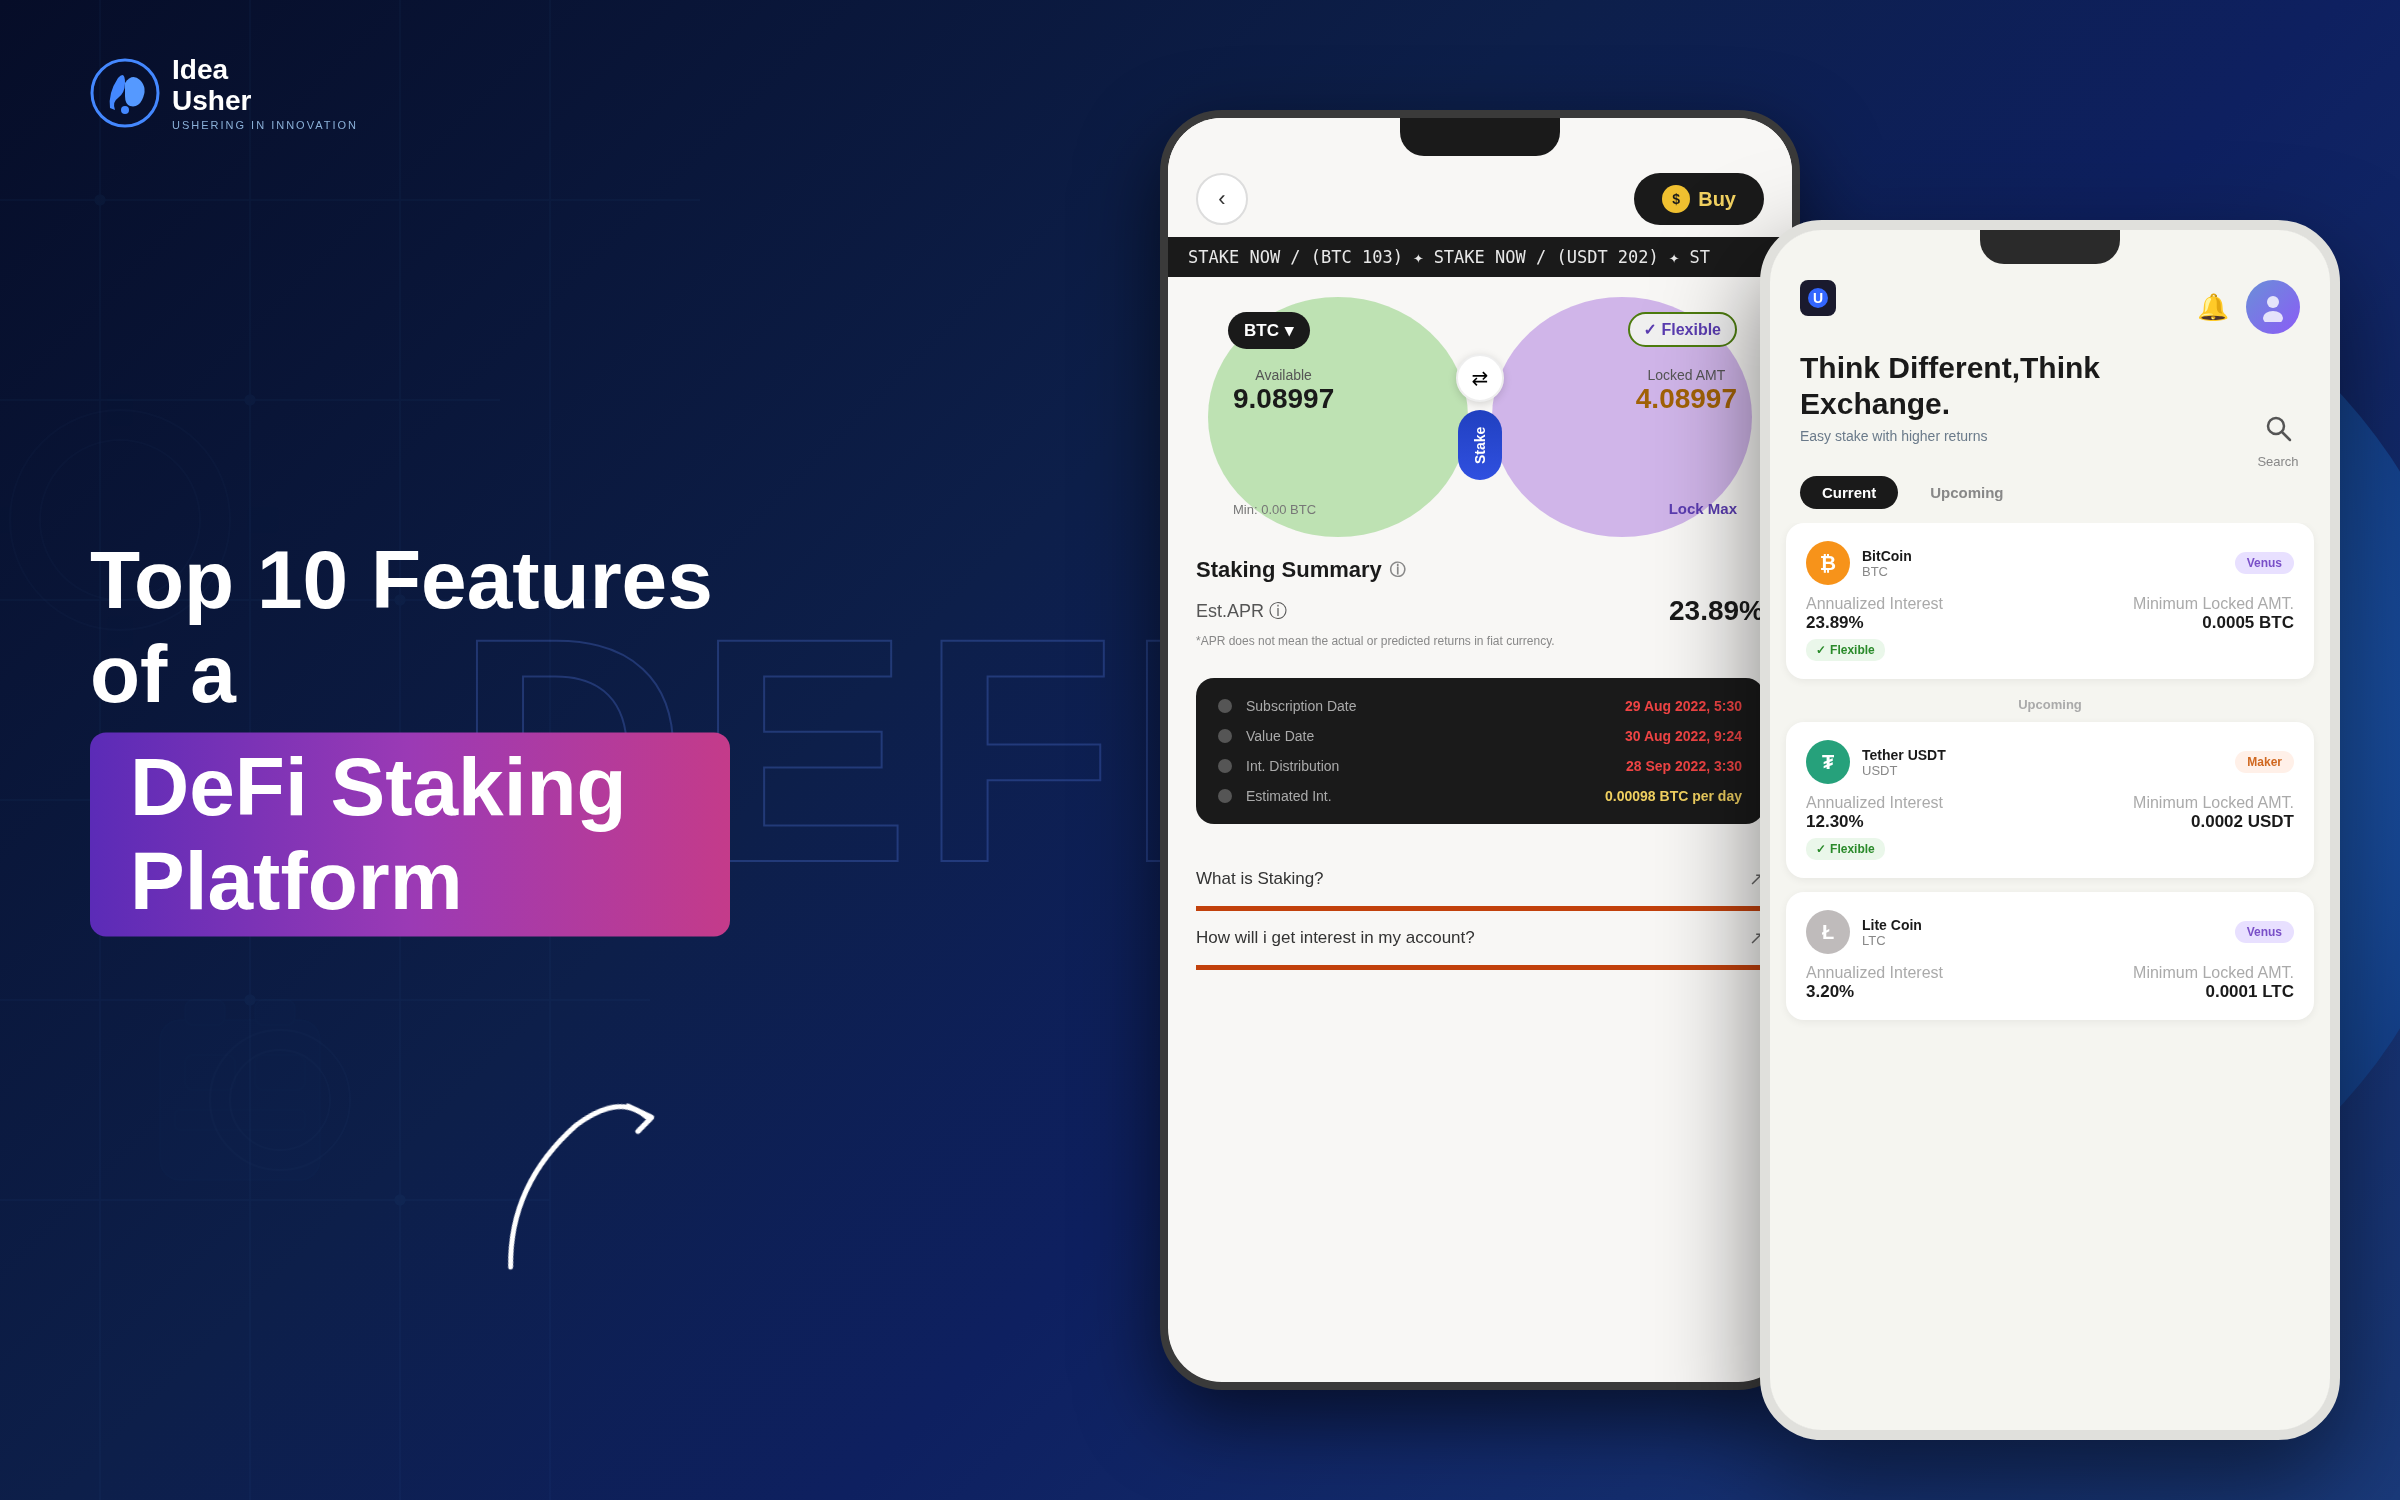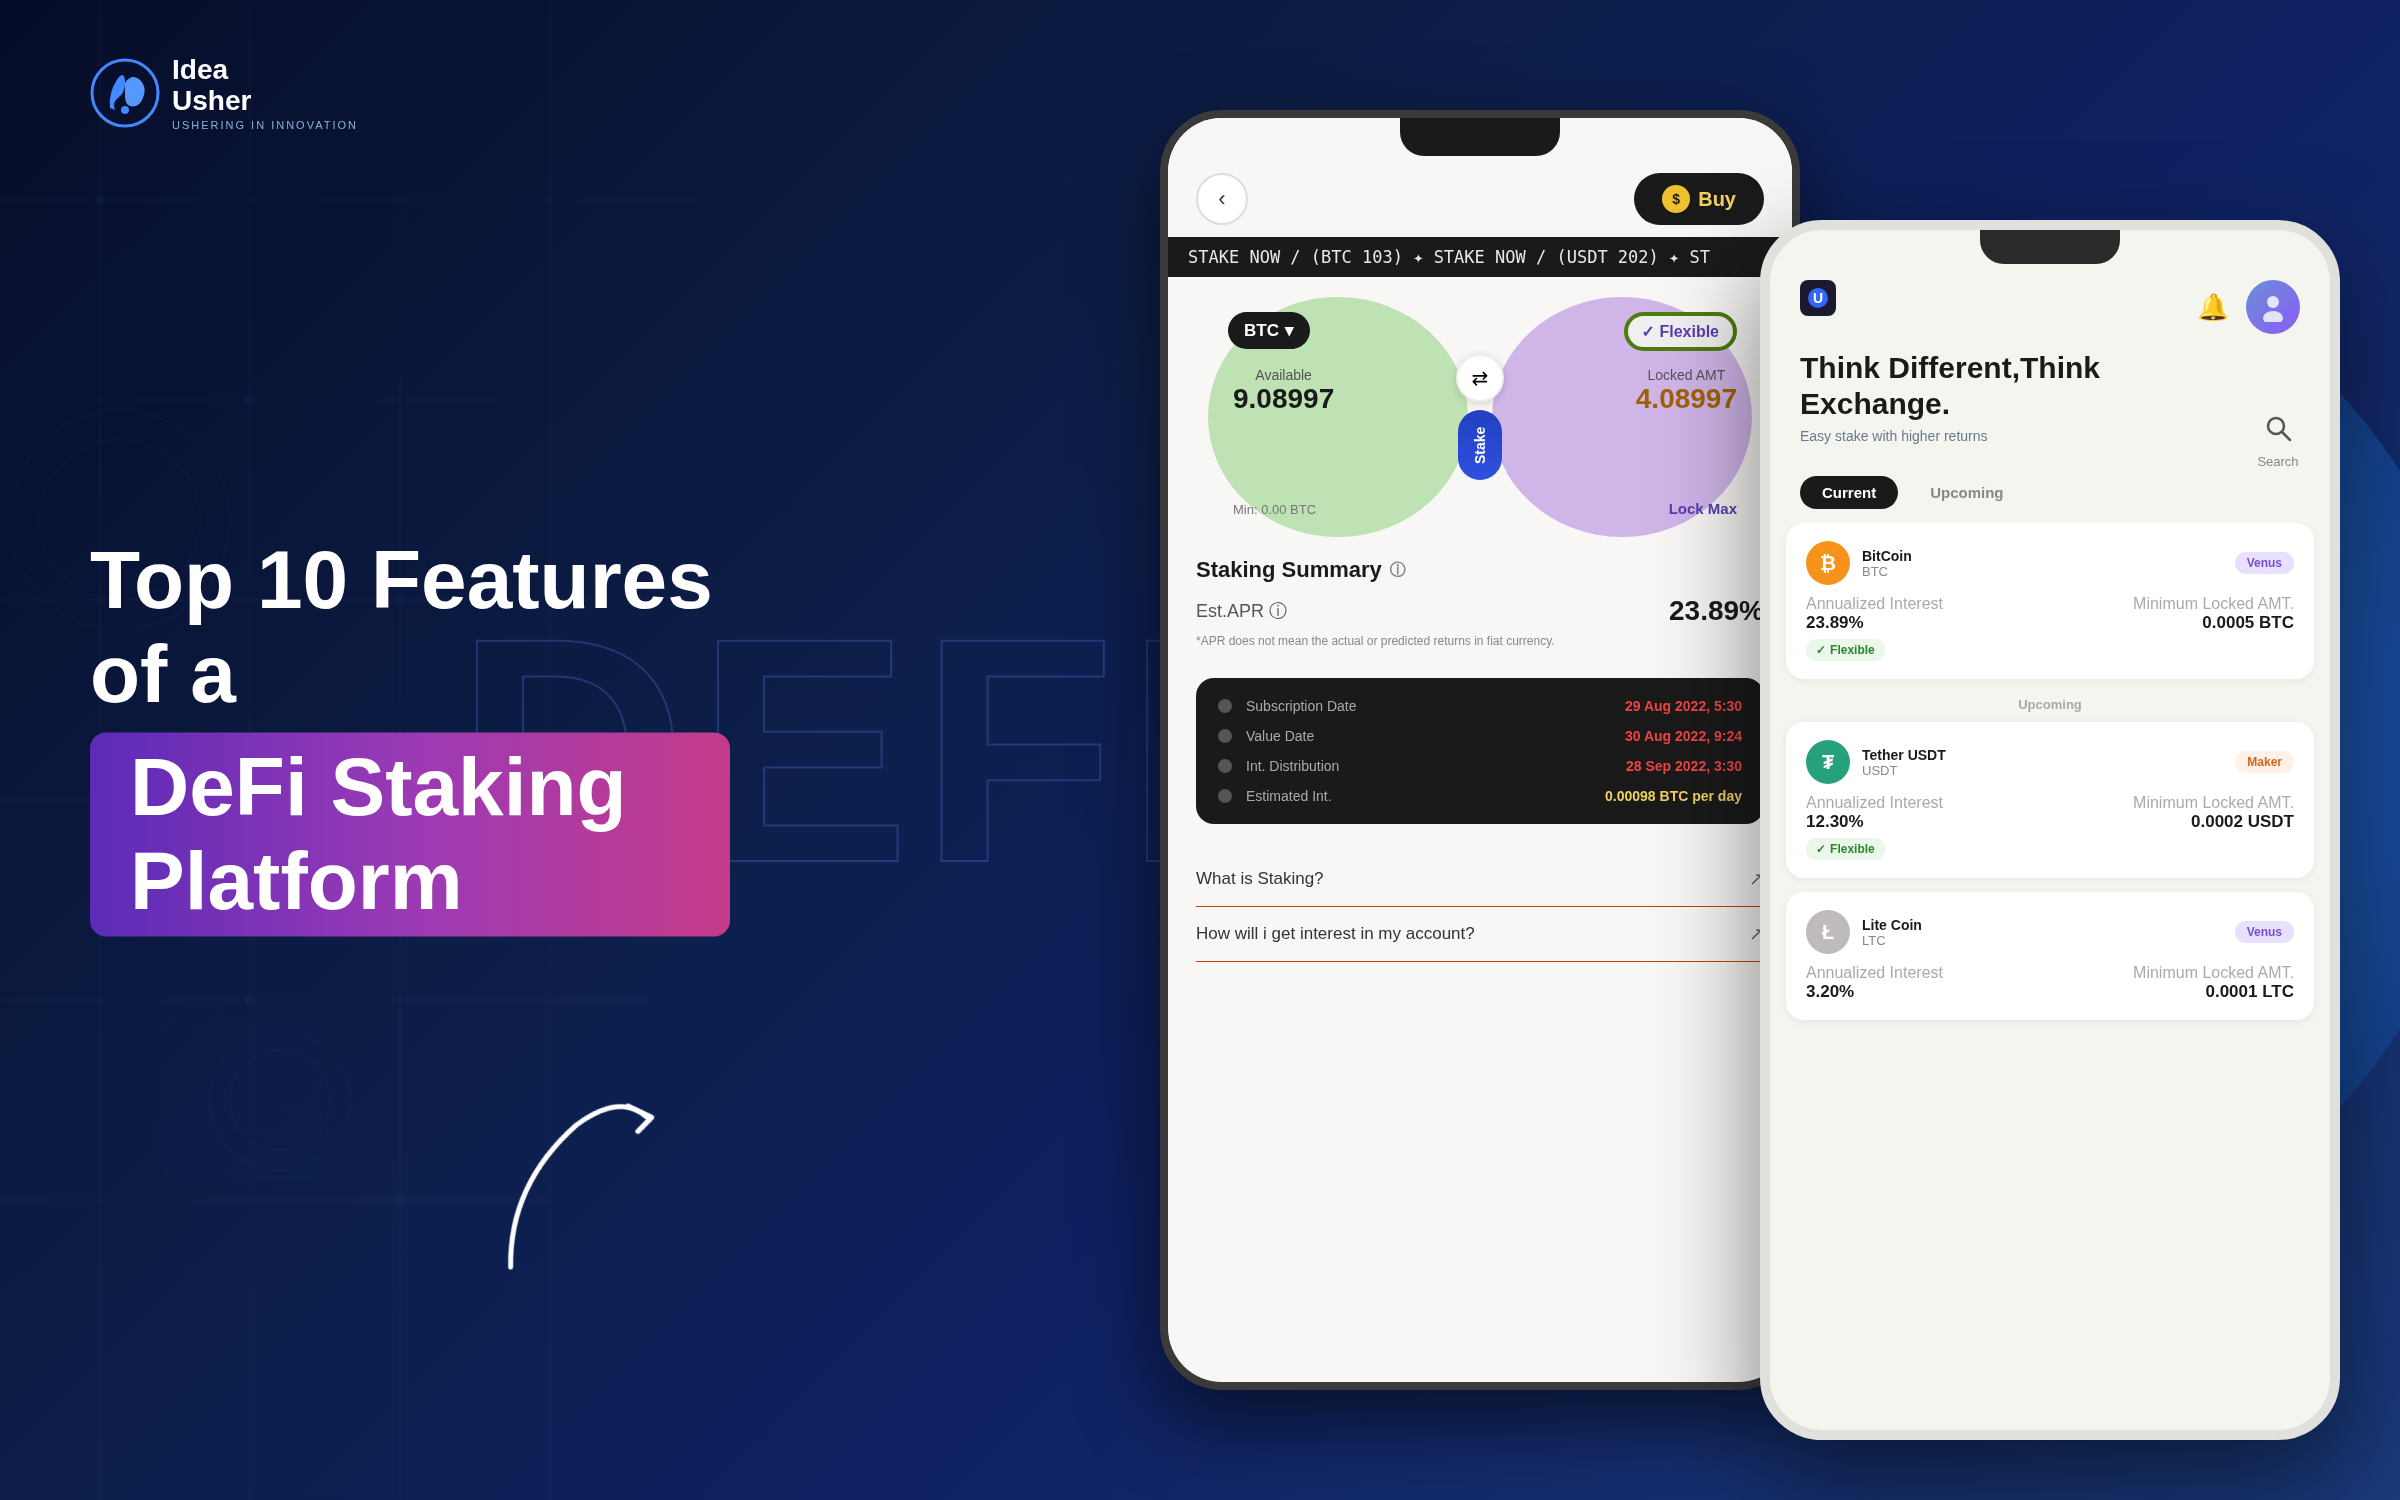--- a/index.html
+++ b/index.html
@@ -283,21 +283,21 @@
       font-weight: 700;
       display: flex;
       align-items: center;
       gap: 6px;
     }
     .flexible-badge {
       position: absolute;
       right: 55px;
       top: 35px;
       background: #f0f0f0;
-      border: 4px solid #4d7c0f;
+      border: 2px solid #4d7c0f;
       color: #5a3cb0;
       border-radius: 20px;
       padding: 6px 14px;
       font-size: 16px;
       font-weight: 700;
       display: flex;
       align-items: center;
       gap: 5px;
     }
     .venn-available {
@@ -420,21 +420,21 @@
 
     
     .p1-faq {
       padding: 16px 28px;
     }
     .faq-row {
       display: flex;
       justify-content: space-between;
       align-items: center;
       padding: 16px 0;
-      border-bottom: 1px solid #c2410c;
+      border-bottom: 5px solid #c2410c;
       font-size: 17px;
       color: #333;
       font-weight: 500;
     }
     .faq-arrow { color: #666; font-size: 18px; }
 
     
     .p2-content {
       position: absolute;
       inset: 0;

